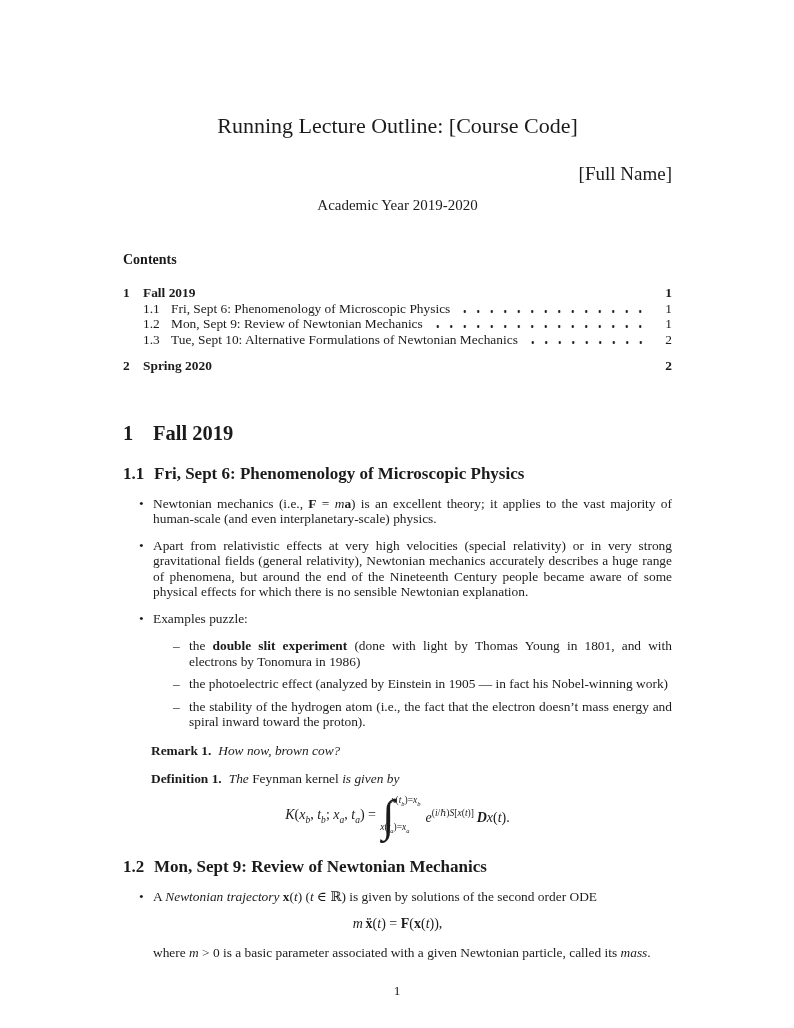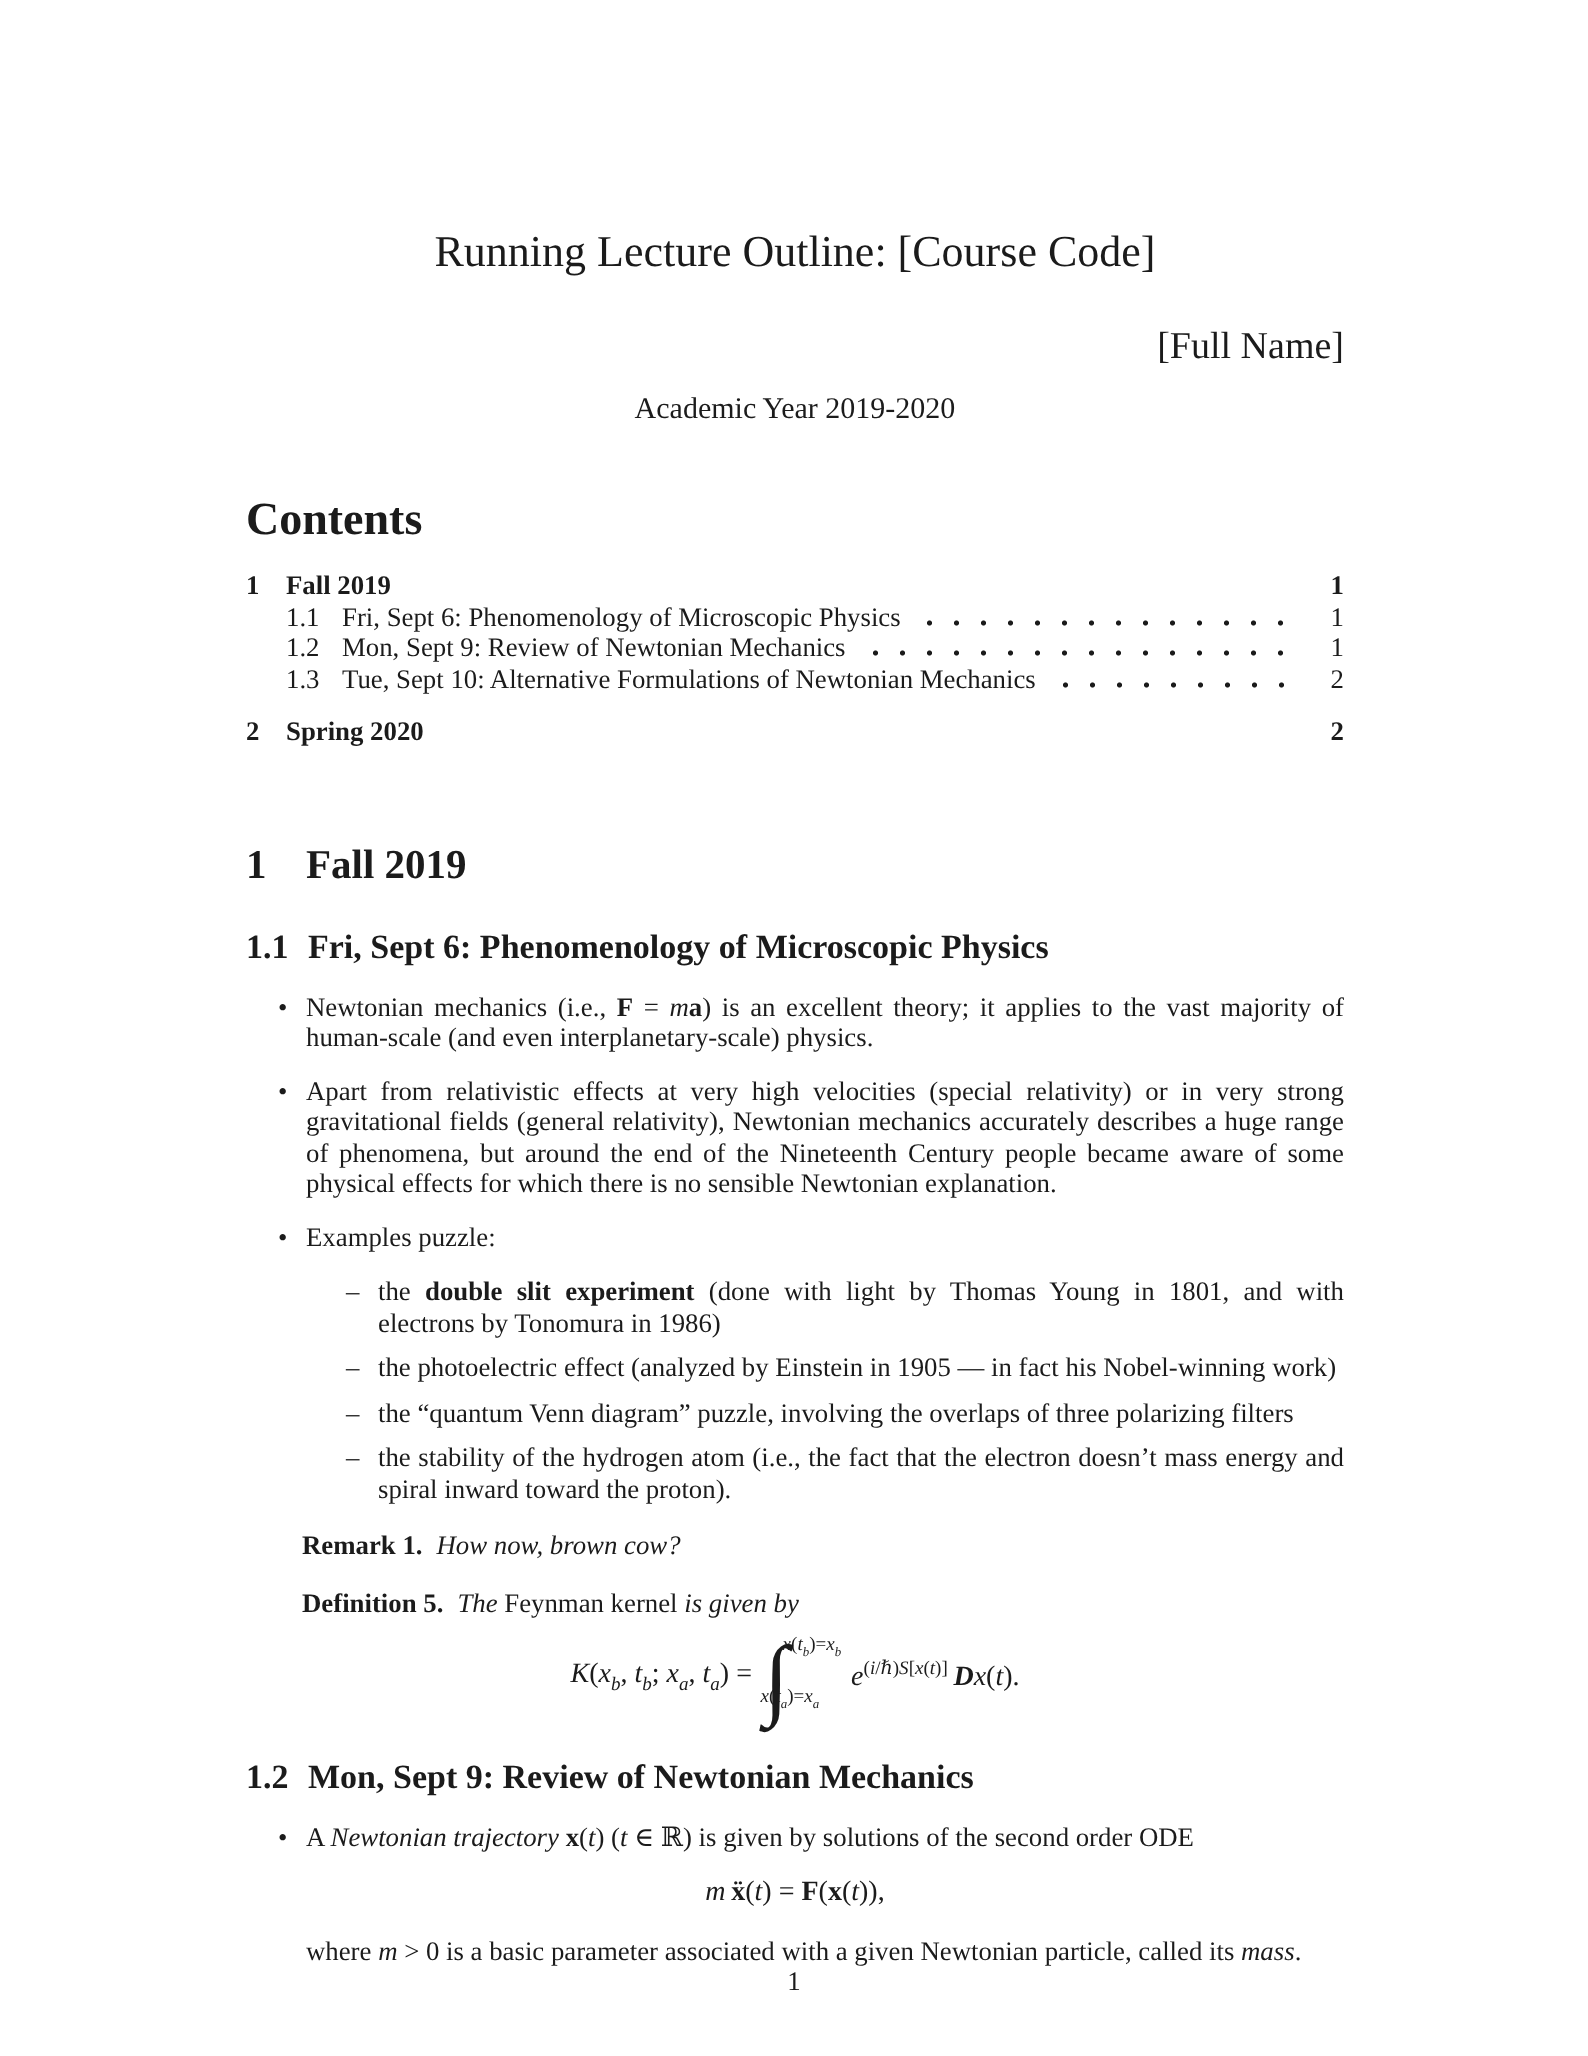--- a/index.html
+++ b/index.html
@@ -11,21 +11,21 @@
     color: #1b1b1b;
     font-family: "Liberation Serif", "DejaVu Serif", serif;
     box-sizing: border-box;
     padding: 0 69px 0 70px;
     overflow: hidden;
   }
   .doc-title  { margin-top:112px; font-size:22px; line-height:27px; text-align:center; }
   .doc-author { margin-top:26px;  font-size:19px; line-height:18px; text-align:right; }
   .doc-date   { margin-top:13px;  font-size:15px; line-height:18px; text-align:center; }
 
-  .contents-heading { margin-top:33px; font-size:23px; line-height:25px; font-weight:700; }
+  .contents-heading { margin-top:33px; font-size:14px; line-height:25px; font-weight:700; }
 
   .toc { margin-top:13px; font-size:13.4px; }
   .toc-row { display:flex; align-items:baseline; line-height:15.6px; }
   .toc-row.l1 { font-weight:700; }
   .toc-row.l2 { padding-left:20px; }
   .toc-row.spaced { margin-top:11px; }
   .l1 .toc-num { width:20px; flex:none; }
   .l2 .toc-num { width:28px; flex:none; }
   .toc-fill { flex:1; }
   .leader {
@@ -125,31 +125,30 @@
     <span>Fri, Sept 6: Phenomenology of Microscopic Physics</span>
   </div>
 
   <div class="itemize bodysz">
     <div class="item">Newtonian mechanics (i.e., <b>F</b> = <i>m</i><b>a</b>) is an excellent theory; it applies to the vast majority of human-scale (and even interplanetary-scale) physics.</div>
     <div class="item">Apart from relativistic effects at very high velocities (special relativity) or in very strong gravitational fields (general relativity), Newtonian mechanics accurately describes a huge range of phenomena, but around the end of the Nineteenth Century people became aware of some physical effects for which there is no sensible Newtonian explanation.</div>
     <div class="item">Examples puzzle:</div>
     <div class="subitemize">
       <div class="subitem">the <b>double slit experiment</b> (done with light by Thomas Young in 1801, and with electrons by Tonomura in 1986)</div>
       <div class="subitem">the photoelectric effect (analyzed by Einstein in 1905 — in fact his Nobel-winning work)</div>
-      <div class="subitem">the “quantum Venn diagram” puzzle, involving the overlaps of three polarizing filters</div>
       <div class="subitem">the stability of the hydrogen atom (i.e., the fact that the electron doesn’t mass energy and spiral inward toward the proton).</div>
     </div>
   </div>
 
   <div class="thm bodysz">
     <span class="thm-label">Remark 1.</span><span class="thm-italic">How now, brown cow?</span>
   </div>
 
   <div class="thm bodysz">
-    <span class="thm-label">Definition 5.</span><span><i>The</i> Feynman kernel <i>is given by</i></span>
+    <span class="thm-label">Definition 1.</span><span><i>The</i> Feynman kernel <i>is given by</i></span>
   </div>
 
   <div class="display-math">
     <span><i>K</i>(<i>x<sub>b</sub></i>, <i>t<sub>b</sub></i>; <i>x<sub>a</sub></i>, <i>t<sub>a</sub></i>) =</span>
     <span class="bigint">
       <span class="int-sign">∫</span>
       <span class="lims">
         <span class="lim up"><i>x</i>(<i>t<sub>b</sub></i>)=<i>x<sub>b</sub></i></span>
         <span class="lim lo"><i>x</i>(<i>t<sub>a</sub></i>)=<i>x<sub>a</sub></i></span>
       </span>

